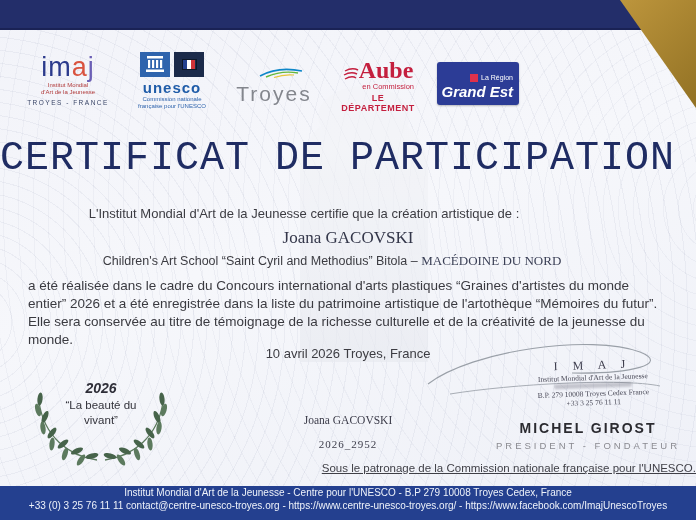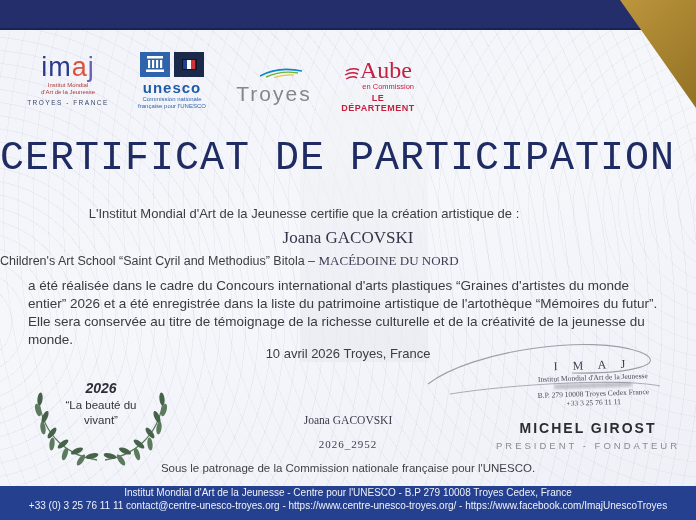--- a/index.html
+++ b/index.html
@@ -40,37 +40,37 @@
   .flag { display:flex; width:15px; height:11px; border:1px solid #0d1626; }
   .flag i { flex:1; } .flag .b { background:#23408f; } .flag .w { background:#fff; } .flag .r { background:#d03338; }
   .unesco-word { font-size:15px; font-weight:bold; color:#1f5ca8; letter-spacing:1px; margin-top:2px; }
   .unesco-sub { font-size:6px; color:#2f64ad; line-height:7px; }
 
   .troyes-logo { left:236px; top:64px; width:76px; }
   .troyes-word { font-size:21px; color:#83868d; letter-spacing:2px; }
 
   .aube-logo { left:336px; top:58px; width:84px; color:#c41f3e; }
   .aube-row { display:flex; align-items:flex-end; justify-content:center; }
-  .aube-word { font-family:"Liberation Serif", serif; font-weight:normal; font-size:24px; line-height:24px; }
+  .aube-word { font-family:"Liberation Serif", serif; font-weight:bold; font-size:24px; line-height:24px; }
   .aube-sub { font-size:7.5px; text-align:right; padding-right:6px; }
   .aube-dept { font-size:9px; font-weight:bold; letter-spacing:.5px; margin-top:2px; }
 
   .ge-logo { left:437px; top:62px; width:82px; }
   .ge-box { background:#2c3c96; border-radius:3px; padding:4px 6px 5px; text-align:right; box-shadow:0 1px 2px rgba(0,0,0,.25); }
   .ge-region { color:#fff; font-size:7px; display:inline-block; border-left:8px solid #e0314b; padding-left:3px; line-height:8px; }
   .ge-word { color:#fff; font-size:15px; font-weight:bold; font-style:italic; line-height:16px; display:flex; justify-content:flex-end; align-items:center; }
   .ge-redbar { width:3px; height:12px; background:#e0314b; margin:0 2px; display:inline-block; }
 
   .title { position:absolute; left:0; top:136px; width:696px; 
     font-family:Liberation Mono, monospace; font-size:40px; color:#1f2c63; letter-spacing:1px; }
 
   .intro { position:absolute; left:0; top:206px; width:608px; text-align:center; font-size:13px; color:#3c3c42; }
   .recipient { position:absolute; left:0; top:228px; width:696px; text-align:center;
     font-family:"Liberation Serif", serif; font-size:17px; color:#34374a; }
-  .school { position:absolute; left:0; top:253px; width:664px; text-align:left; font-size:12.5px; color:#3c3c42; }
+  .school { position:absolute; left:0; top:253px; width:664px; text-align:center; font-size:12.5px; color:#3c3c42; }
   .school .country { font-family:"Liberation Serif", serif; font-size:13px; color:#3a3f55; }
   .bodytext { position:absolute; left:28px; top:277px; width:642px; font-size:13.5px; line-height:18px; color:#3a3a40; text-align:left; }
   .dateline { position:absolute; left:0; top:346px; width:696px; text-align:center; font-size:13px; color:#3c3c42; }
 
   .award { position:absolute; left:26px; top:372px; width:150px; height:95px; text-align:center; }
   .award svg { position:absolute; left:0; top:0; }
   .award-year { position:absolute; left:0; top:8px; width:150px; font-weight:bold; font-style:italic; font-size:14px; color:#2e2e38; }
   .award-motto { position:absolute; left:25px; top:26px; width:100px; font-size:11.5px; line-height:15px; color:#33333b; }
 
   .artref { position:absolute; left:268px; top:414px; width:160px; text-align:center;
@@ -82,21 +82,21 @@
   .stamp { position:absolute; left:498px; top:358px; width:190px; text-align:center;
     font-family:"Liberation Serif", serif; color:#4a4a58; transform:rotate(-2deg); }
   .stamp-imaj { font-size:12px; letter-spacing:6px; color:#3d3d4d; }
   .stamp-line { font-size:7.5px; line-height:9px; }
   .stamp-smudge { width:78px; height:5px; margin:1px auto; background:rgba(90,90,105,.3); filter:blur(1px); border-radius:2px; }
   .president { position:absolute; left:488px; top:420px; width:200px; text-align:center;
     font-size:14px; font-weight:bold; letter-spacing:2px; color:#2b2b30; }
   .president-title { position:absolute; left:488px; top:440px; width:200px; text-align:center;
     font-size:9.5px; letter-spacing:3px; color:#8a8a90; }
 
-  .patronage { position:absolute; left:0; top:462px; width:696px; text-align:center; font-size:11.5px; color:#3f3f46; }
+  .patronage { position:absolute; left:0; top:462px; width:696px; text-align:right; font-size:11.5px; color:#3f3f46;text-decoration:underline; }
 
   .footer { position:absolute; left:0; top:486px; width:696px; height:34px; background:#24408f;
     color:#eef2fa; text-align:center; font-size:10px; line-height:13px; }
 </style>
 </head>
 <body>
 
 <div class="certificate">
 
   <div class="arcs-left"></div>
@@ -155,20 +155,30 @@
         <path d="M2,5 Q9,1 15,4" stroke="#c41f3e" stroke-width="1.4" fill="none"></path>
         <path d="M1,9 Q8,5 14,8" stroke="#c41f3e" stroke-width="1.4" fill="none"></path>
         <path d="M2,13 Q9,9 13,12" stroke="#c41f3e" stroke-width="1.4" fill="none"></path>
       </svg>
       <span class="aube-word">Aube</span>
     </div>
     <div class="aube-sub">en Commission</div>
     <div class="aube-dept">LE DÉPARTEMENT</div>
   </div>
 
+  <div class="logo ge-logo">
+    <div class="ge-box">
+      <span class="ge-region">La Région</span>
+      <div class="ge-word">
+        <span>Grand</span>
+        <span class="ge-redbar"></span>
+        <span>Est</span>
+      </div>
+    </div>
+  </div>
 
   <div class="title">CERTIFICAT DE PARTICIPATION</div>
   <div class="intro">L'Institut Mondial d'Art de la Jeunesse certifie que la création artistique de :</div>
   <div class="recipient">Joana GACOVSKI</div>
   <div class="school">
     <span>Children's Art School “Saint Cyril and Methodius” Bitola – </span><span class="country">MACÉDOINE DU NORD</span>
   </div>
   <div class="bodytext">a été réalisée dans le cadre du Concours international d'arts plastiques “Graines d'artistes du monde entier” 2026 et a été enregistrée dans la liste du patrimoine artistique de l'artothèque “Mémoires du futur”. Elle sera conservée au titre de témoignage de la richesse culturelle et de la créativité de la jeunesse du monde.</div>
   <div class="dateline">10 avril 2026 Troyes, France</div>
 

